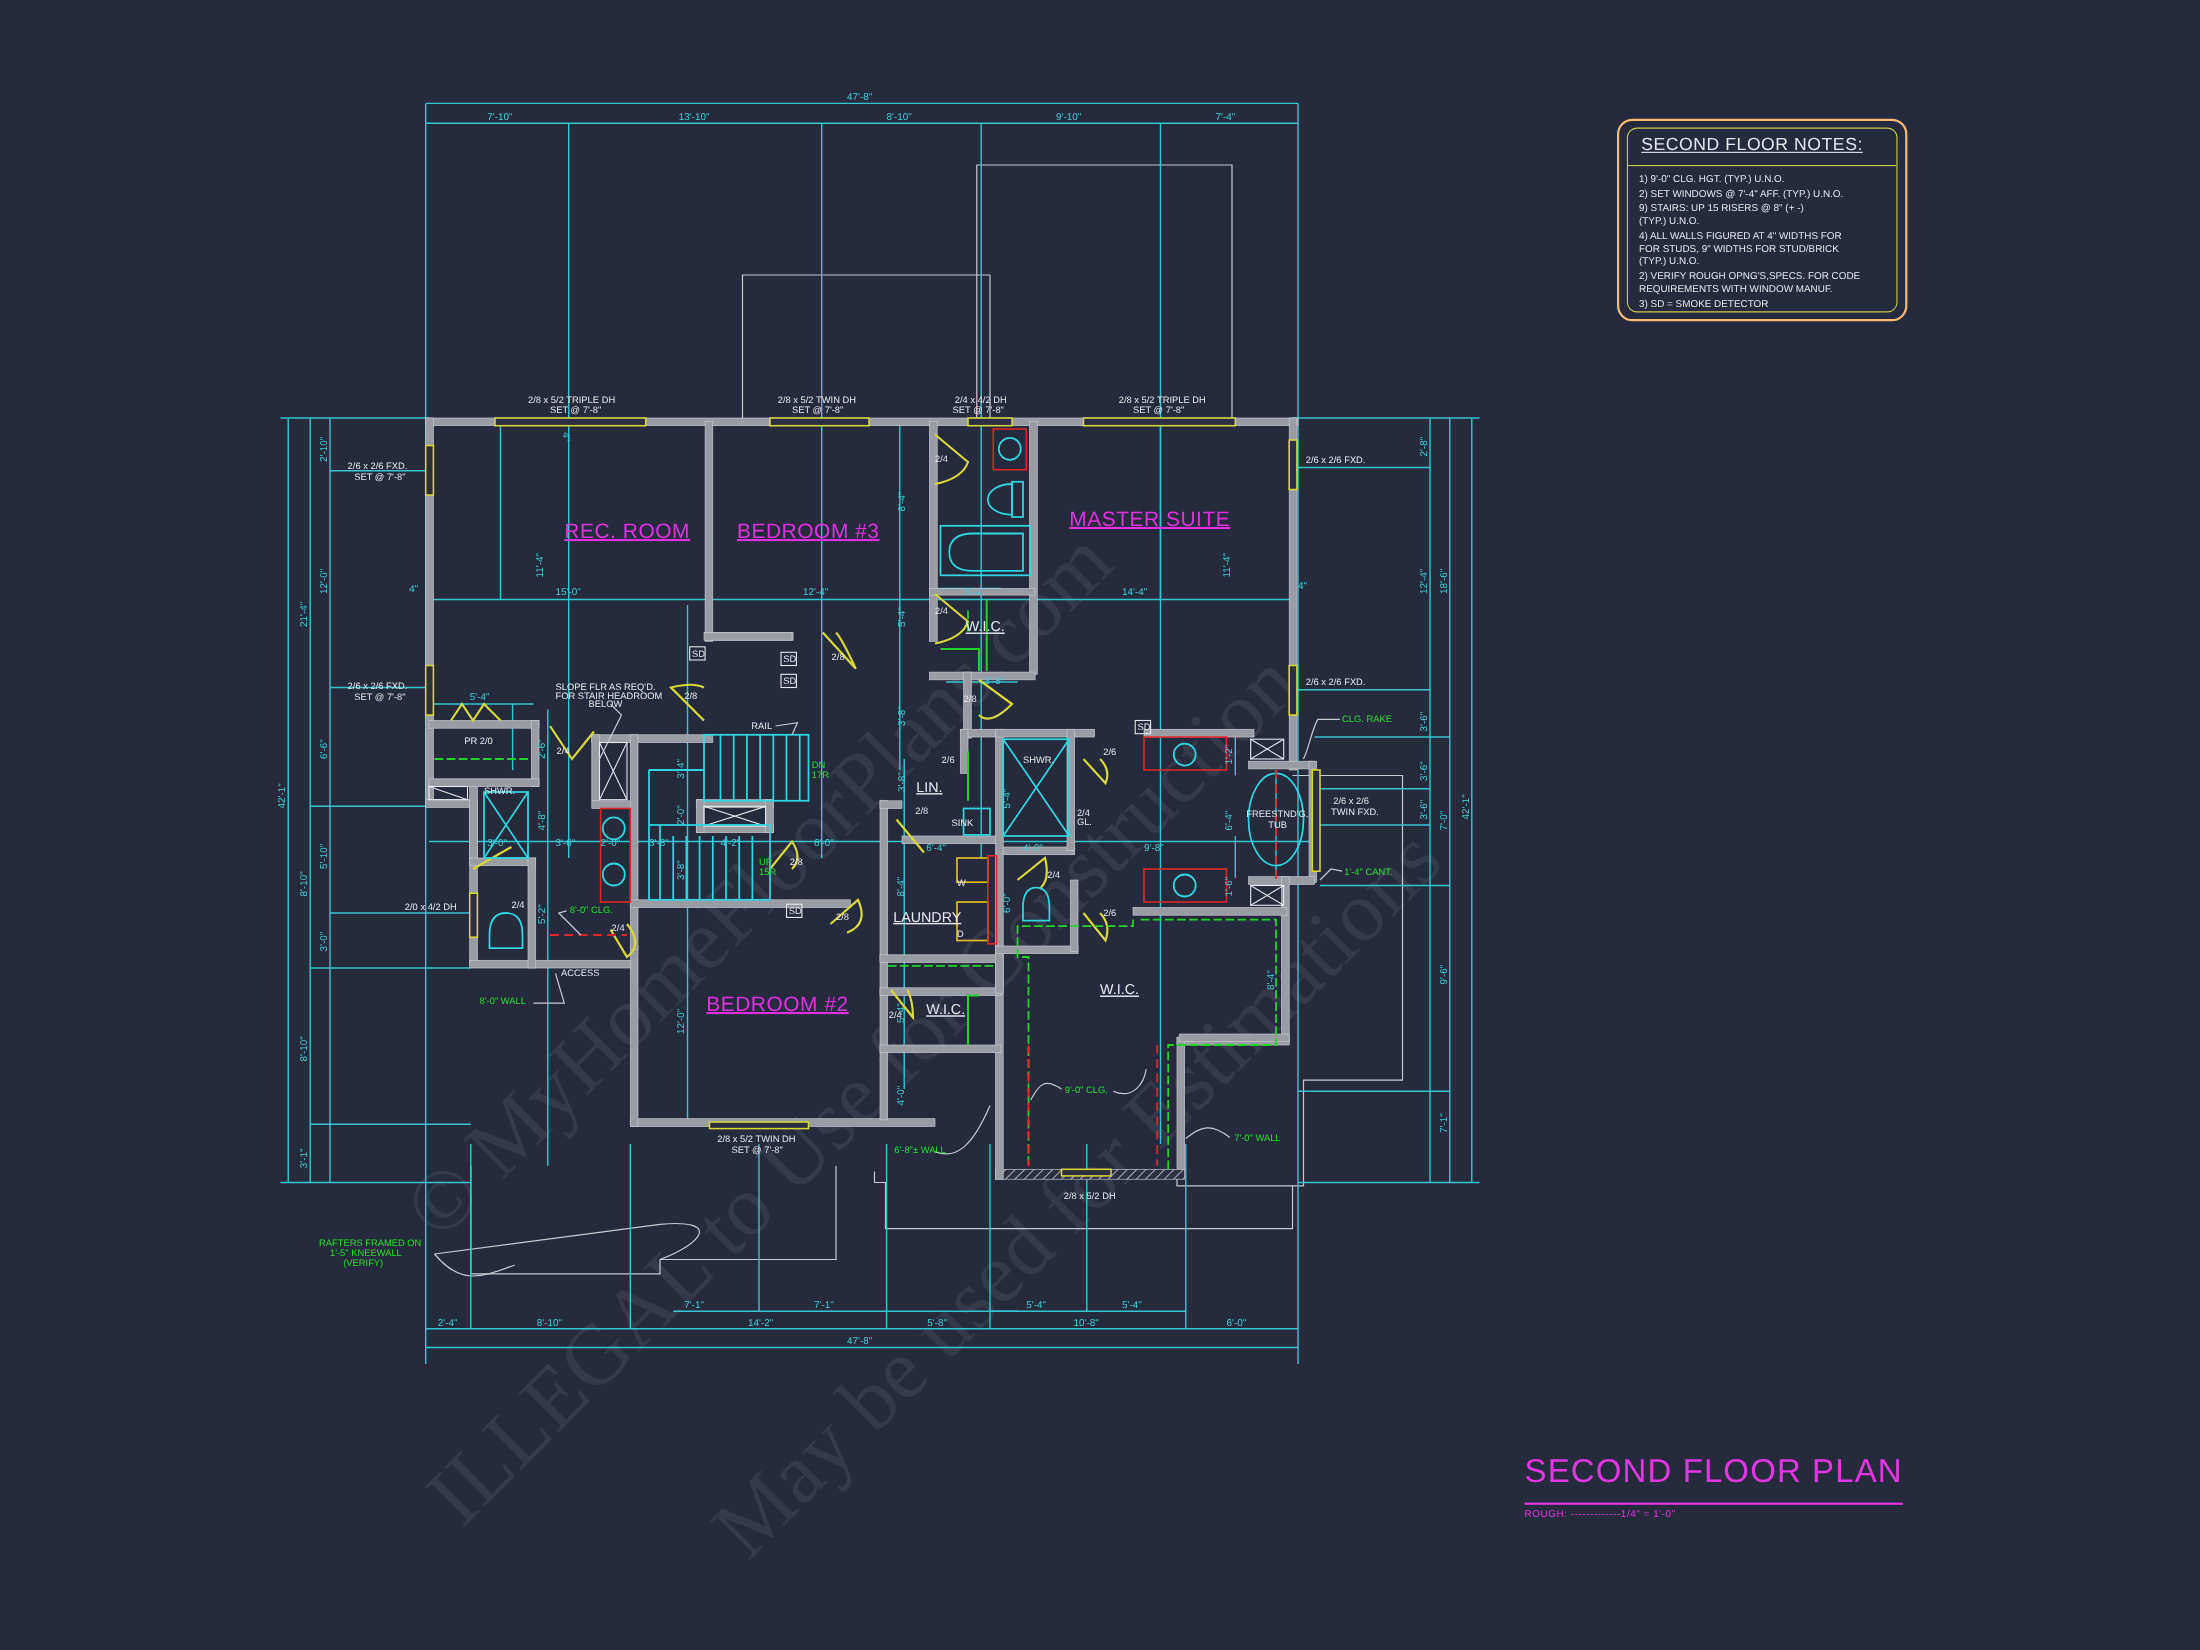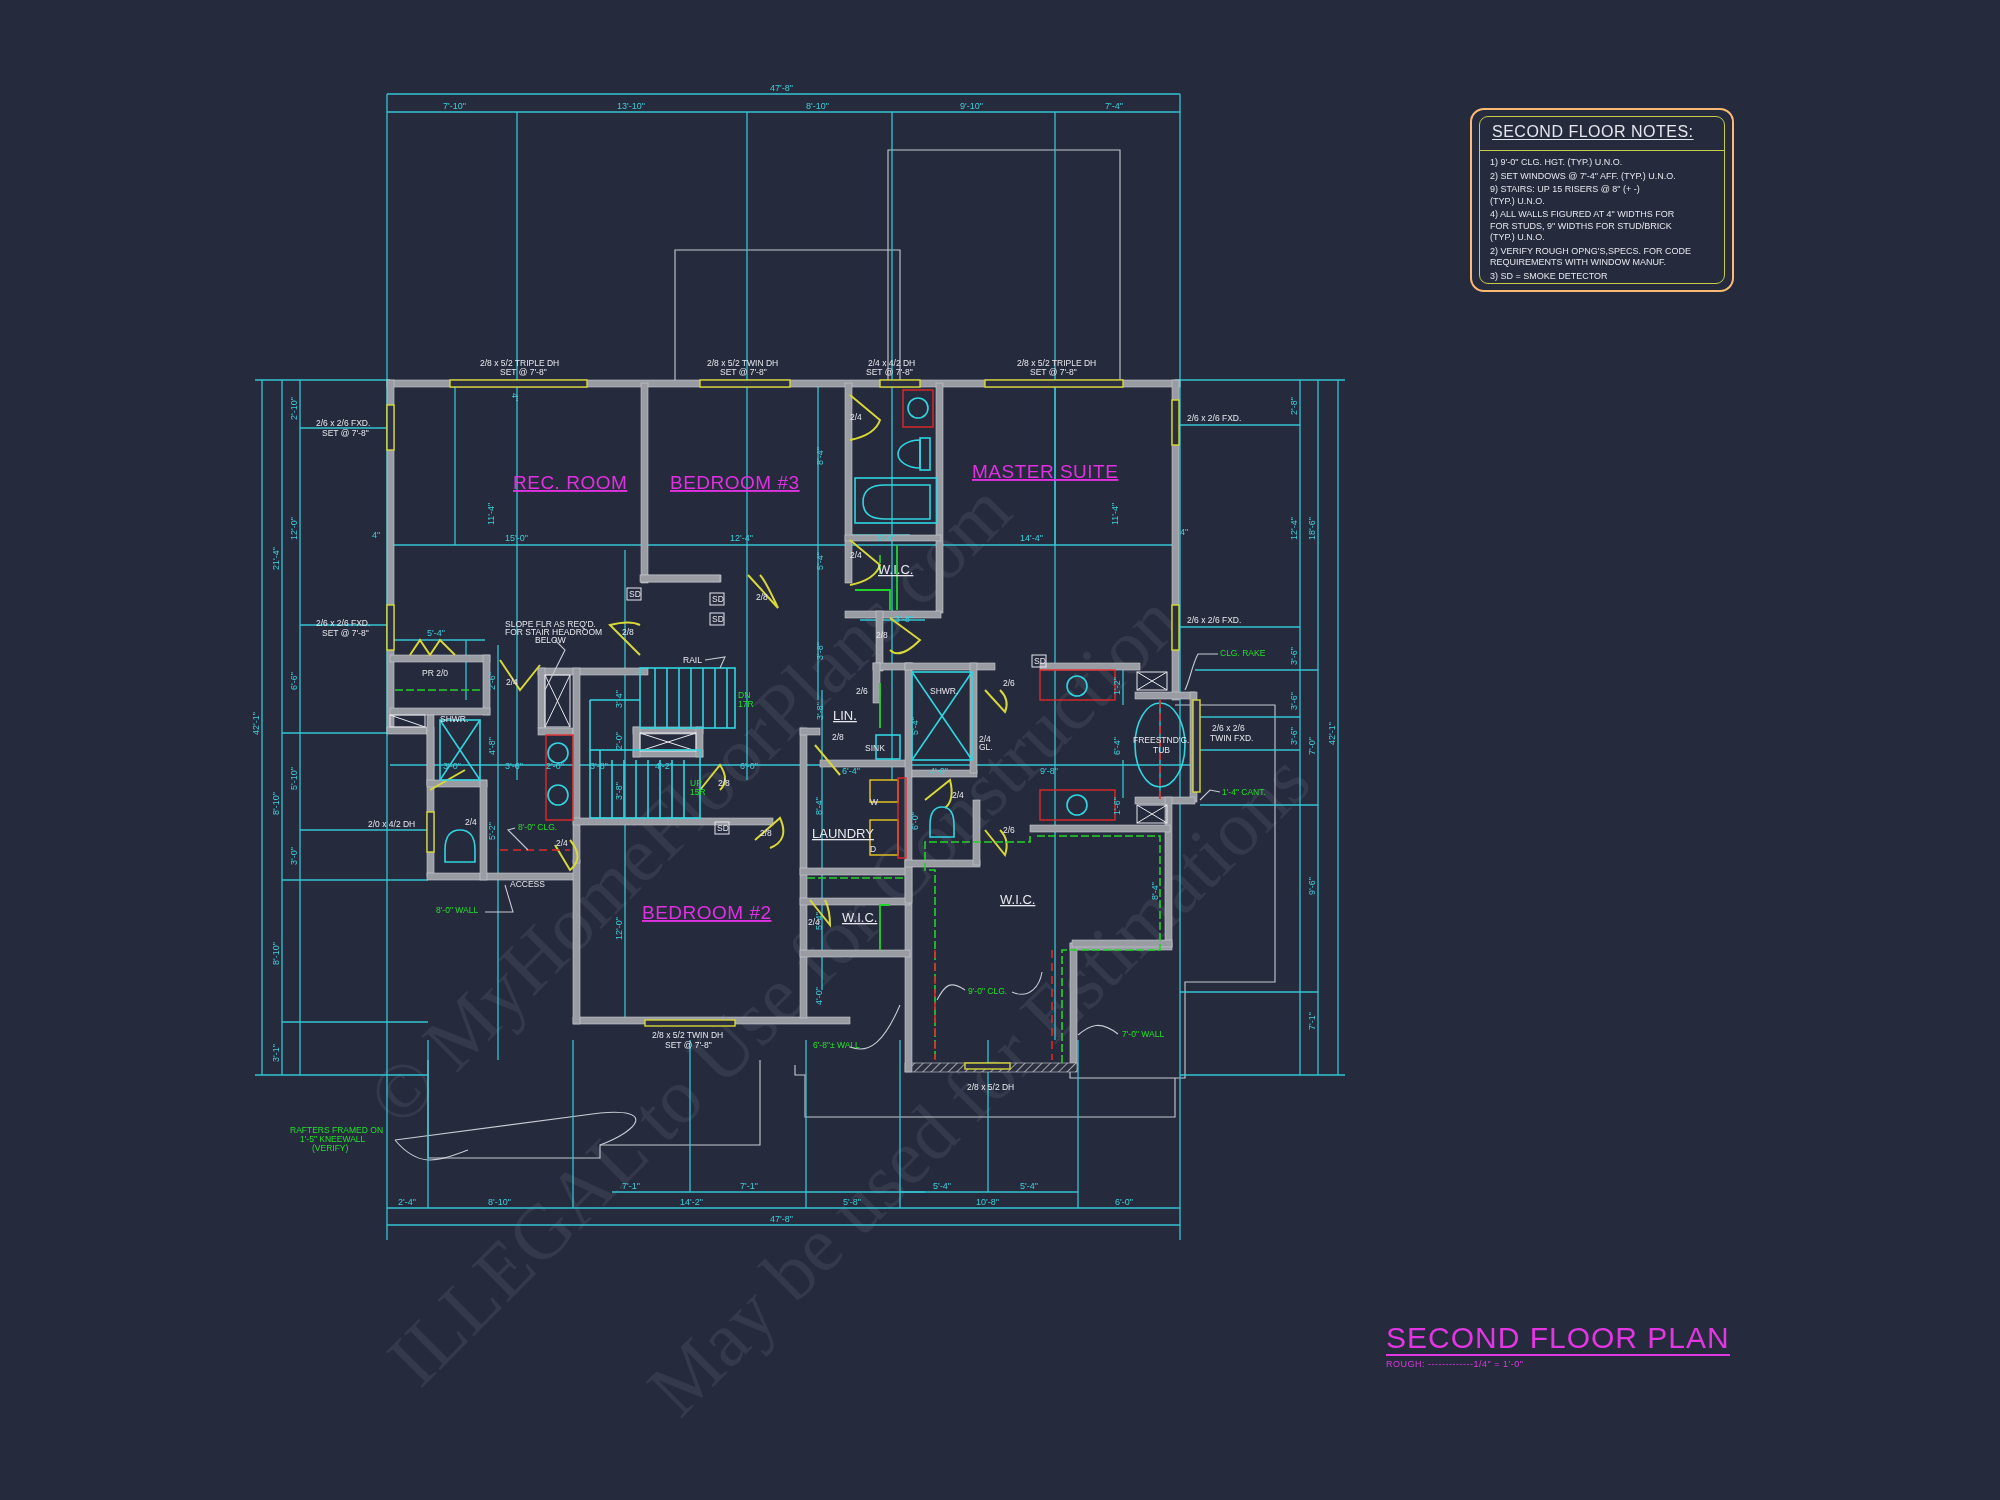--- a/index.html
+++ b/index.html
@@ -24,21 +24,21 @@
   .wt { stroke:#c8cad2; stroke-width:1.1; fill:none; }
   .sd { fill:none; stroke:#e8e8ee; stroke-width:1; }
   .wm { fill:#6a6e80; opacity:0.22; font-family:"Liberation Serif", serif; font-size:78px; }
   #notes { position:absolute; left:1470px; top:108px; width:264px; height:184px; border:2px solid #fdba74; border-radius:14px; box-sizing:border-box; }
   #notes-inner { position:absolute; left:7px; top:6px; right:7px; bottom:6px; border:1.5px solid #c6cc4a; border-radius:9px; }
   #notes-title { position:absolute; left:12px; top:6px; color:#e6e6ee; font-size:16px; letter-spacing:0.5px; text-decoration:underline; text-underline-offset:2px; }
   #notes-rule { position:absolute; left:0; right:0; top:33px; border-top:1.5px solid #c6cc4a; }
   #notes-list { position:absolute; left:10px; top:40px; margin:0; padding:0; list-style:none; color:#e6e6ee; font-size:9px; line-height:11.5px; }
   #notes-list li { margin:0 0 2px 0; white-space:pre-line; }
   #title-block { position:absolute; left:1386px; top:1322px; }
-  #title-main { color:#e236e2; font-size:30px; letter-spacing:1px; border-bottom:2px solid #e236e2; padding-bottom:0; line-height:32px; font-weight:normal; }
+  #title-main { color:#e236e2; font-size:30px; letter-spacing:1px; border-bottom:2px solid #e236e2; padding-bottom:12px; line-height:32px; font-weight:normal; }
   #title-scale { color:#e236e2; font-size:9px; margin-top:3px; letter-spacing:0.5px; }
 </style>
 </head>
 <body>
 
 <svg id="plan" viewBox="0 0 2000 1500" xmlns="http://www.w3.org/2000/svg">
   <defs>
     <pattern id="hatch" width="4" height="4" patternUnits="userSpaceOnUse">
       <rect width="4" height="4" fill="#8e9098"></rect>
       <circle cx="1" cy="1" r="0.8" fill="#d6d8de"></circle>

